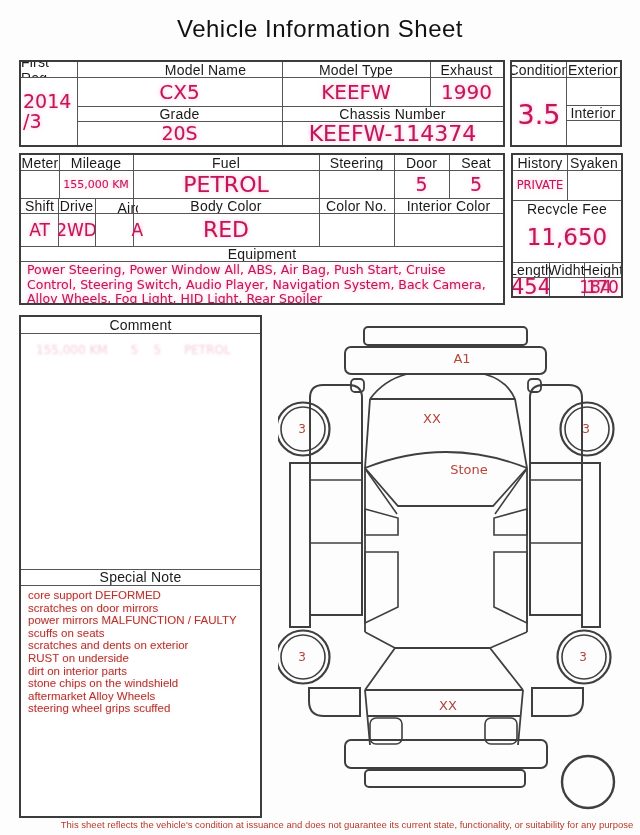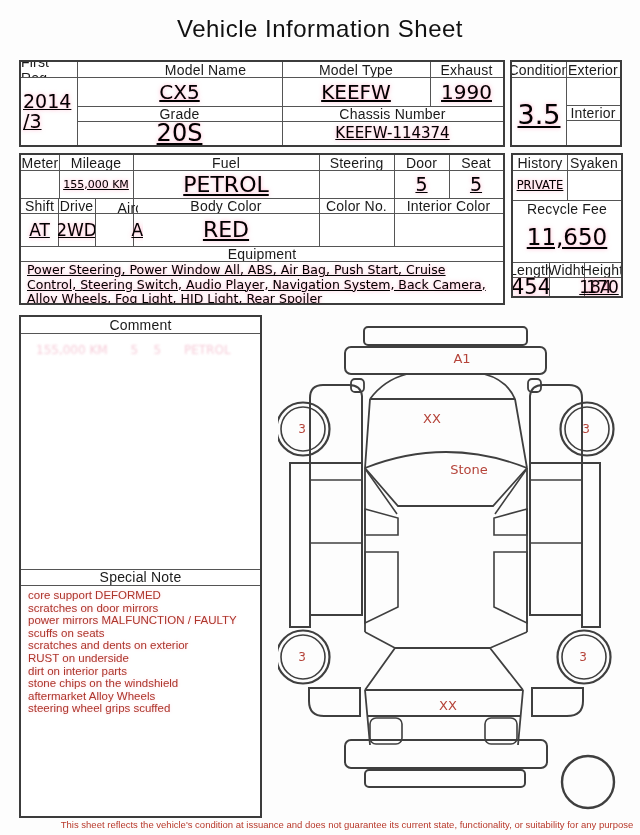--- a/index.html
+++ b/index.html
@@ -1,22 +1,22 @@
 <!DOCTYPE html>
 <html><head>
 <meta charset="utf-8">
 <style>
   html,body{margin:0;padding:0;background:#ffffff;}
   #page{position:relative;width:640px;height:835px;background:#fdfdfd;overflow:hidden;
         font-family:"Liberation Sans",sans-serif;}
   .box{position:absolute;box-sizing:border-box;border:2px solid #3c3c3c;background:#fff;}
   .cell{position:absolute;display:flex;align-items:center;justify-content:center;box-sizing:border-box;overflow:hidden;}
   .hdr{font-size:14px;color:#1a1a1a;letter-spacing:.2px;}
-  .val{font-family:"DejaVu Sans",sans-serif;color:#000000;
-       text-shadow:0 0 4px rgba(255,130,170,.55),0 0 1px rgba(255,140,175,.45);text-decoration:underline;}
+  .val{font-family:"DejaVu Sans",sans-serif;color:#be185d;
+       text-shadow:0 0 4px rgba(255,130,170,.55),0 0 1px rgba(255,140,175,.45);}
   .hl,.vl{position:absolute;background:#555;}
   .hl{height:1px;}
   .vl{width:1px;}
   #title{position:absolute;left:0;top:15px;width:640px;text-align:center;
          font-size:24px;color:#111;letter-spacing:.5px;}
   #equip-val{justify-content:flex-start;align-items:flex-start;text-align:left;
              padding:2px 6px;font-size:12.5px;line-height:14.5px;}
   #firstreg-val{flex-direction:column;align-items:flex-start;justify-content:center;
                 padding-left:2px;font-size:19px;line-height:20px;}
   #ghost{position:absolute;left:15px;top:26px;width:212px;font-family:"DejaVu Sans",sans-serif;
@@ -50,23 +50,23 @@
       <div>2014</div>
       <div>/3</div>
     </div>
     <div class="cell hdr" style="left:56px;top:0;width:205px;height:15px;margin-left:26px;">Model Name</div>
     <div class="cell val" style="left:56px;top:15px;width:205px;height:29px;font-size:20px;">CX5</div>
     <div class="cell hdr" style="left:261px;top:0;width:148px;height:15px;">Model Type</div>
     <div class="cell val" style="left:261px;top:15px;width:148px;height:29px;font-size:20px;">KEEFW</div>
     <div class="cell hdr" style="left:409px;top:0;width:73px;height:15px;">Exhaust</div>
     <div class="cell val" style="left:409px;top:15px;width:73px;height:29px;font-size:20px;">1990</div>
     <div class="cell hdr" style="left:56px;top:44px;width:205px;height:15px;">Grade</div>
-    <div class="cell val" style="left:56px;top:59px;width:205px;height:24px;font-size:24px;">20S</div>
+    <div class="cell val" style="left:56px;top:59px;width:205px;height:24px;font-size:19px;">20S</div>
     <div class="cell hdr" style="left:261px;top:44px;width:221px;height:15px;">Chassis Number</div>
-    <div class="cell val" style="left:261px;top:59px;width:221px;height:24px;font-size:15px;">KEEFW-114374</div>
+    <div class="cell val" style="left:261px;top:59px;width:221px;height:24px;font-size:22px;">KEEFW-114374</div>
   </div>
 
   <div class="box" style="left:510px;top:60px;width:112px;height:87px;">
     <i class="vl" style="left:54px;top:0;height:83px;"></i>
     <i class="hl" style="left:0;top:15px;width:108px;"></i>
     <i class="hl" style="left:54px;top:43px;width:54px;"></i>
     <i class="hl" style="left:54px;top:58px;width:54px;"></i>
     <div class="cell hdr" style="left:0;top:0;width:54px;height:15px;">Condition</div>
     <div class="cell val" style="left:0;top:15px;width:54px;height:74px;font-size:27px;">3.5</div>
     <div class="cell hdr" style="left:54px;top:0;width:54px;height:15px;">Exterior</div>

